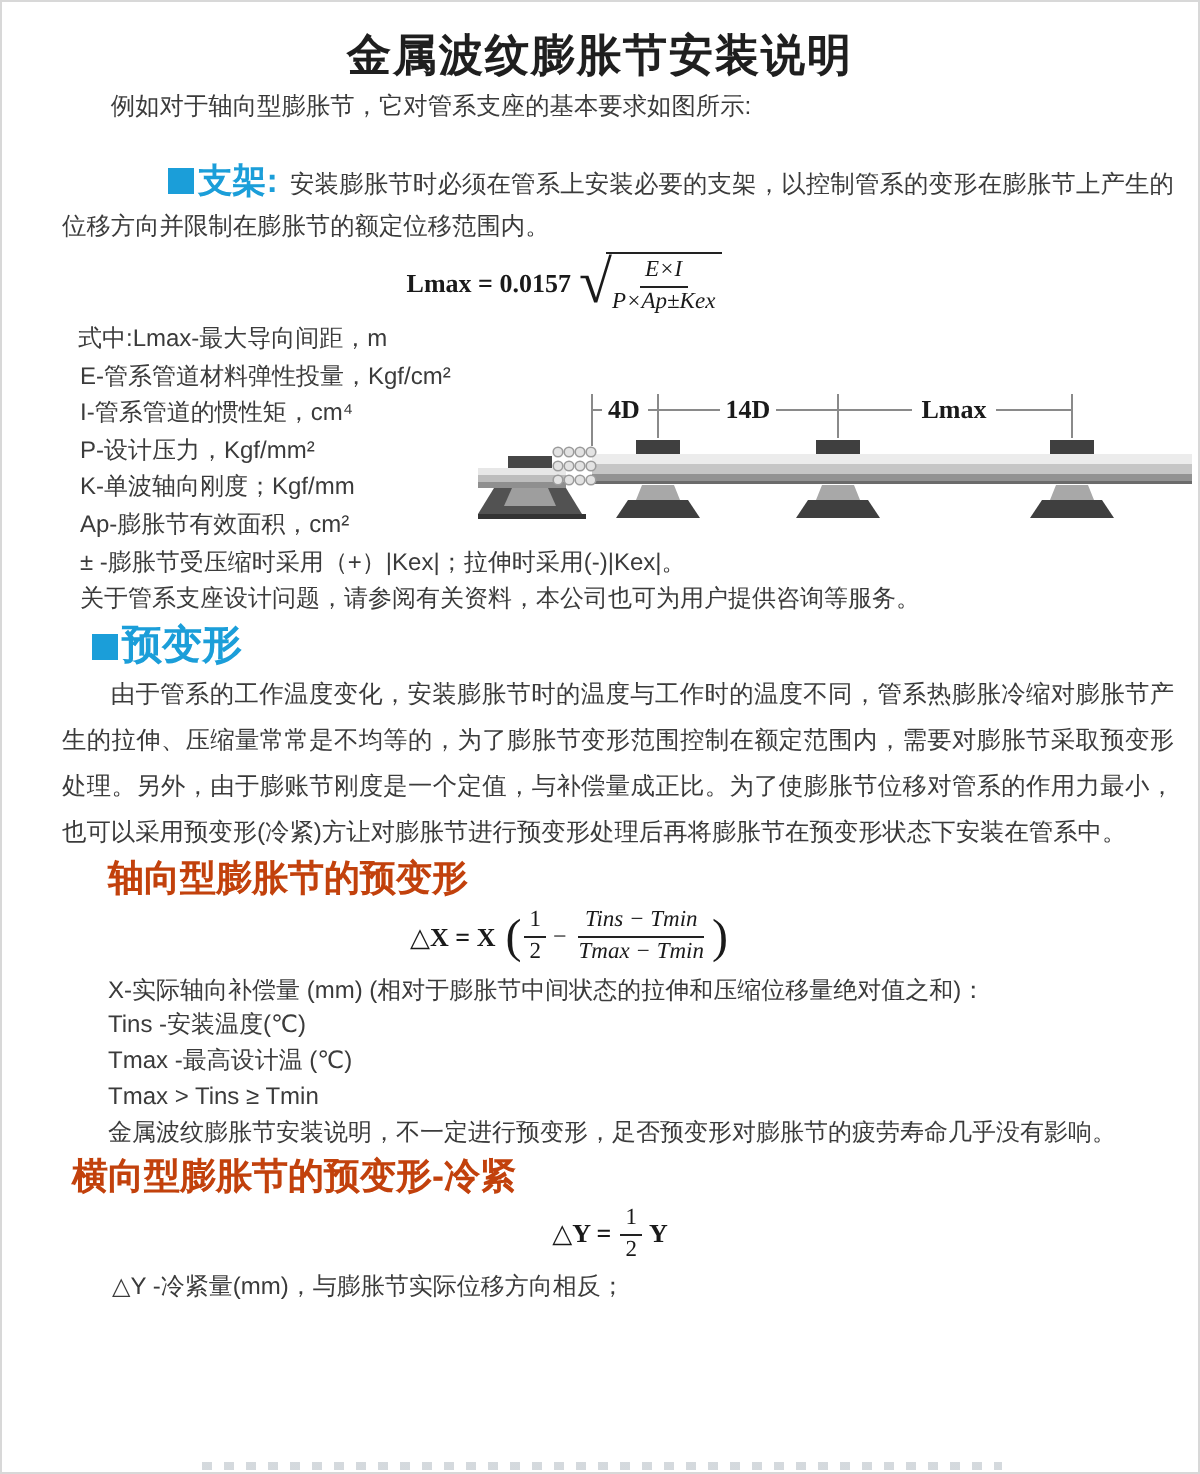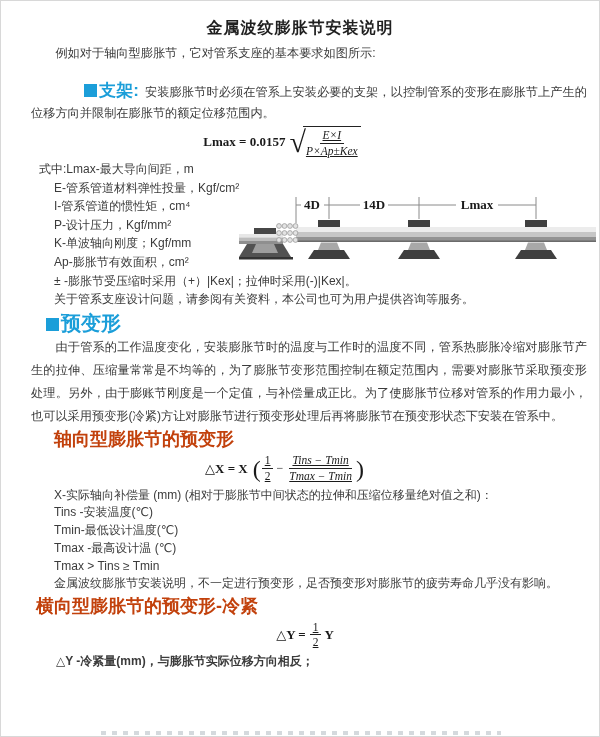--- a/index.html
+++ b/index.html
@@ -9,21 +9,21 @@
     box-sizing:border-box;
     border:1px solid #d8d8d8;
     background:#fff;
     overflow:hidden;
     font-family:"Liberation Sans","DejaVu Sans",sans-serif;
     color:#3b3b3b;
   }
   .title{
     padding-top:12px;
     text-align:center;
-    font-size:16px;
+    font-size:22px;
     font-weight:bold;
     color:#1f1f1f;
     line-height:30px;
     letter-spacing:1px;
   }
   .para{
     margin:0;
     padding:0 12px 0 30px;
     font-size:12.2px;
     line-height:21px;
@@ -73,38 +73,37 @@
   .f-lhs{font-weight:bold;font-size:13px;margin-right:4px;}
   .f-rhs{font-weight:bold;font-size:13px;margin-left:3px;}
   .f-minus{font-size:12px;margin:0 3px;}
   .sqrt-sym{font-size:30px;line-height:26px;font-weight:400;margin-right:-3px;}
   .frac{
     display:inline-flex;
     flex-direction:column;
     align-items:center;
     font-size:11.5px;
     line-height:1.3;
-    text-decoration:underline;
   }
   .frac .num{border-bottom:1px solid #222;padding:0 3px;}
   .frac .den{padding:0 3px;}
   .it{font-style:italic;}
   .under-root{border-top:1.3px solid #222;padding-top:1px;}
   .paren{font-size:24px;font-weight:400;line-height:24px;margin:0 1px;}
   
   .vars{position:relative;margin-top:3px;padding-left:30px;font-size:12px;}
-  .vars .vline{line-height:18.6px;margin-left:23px;white-space:nowrap;}
+  .vars .vline{line-height:18.6px;margin-left:9px;white-space:nowrap;}
   .vars .vline.first{margin-left:8px;}
   .diagram{position:absolute;top:32px;right:2px;}
   
   .sec2-para{margin-top:1px;line-height:23px;}
   .explain{line-height:19px;margin-top:2px;}
   .tlines{margin:0 0 0 53px;font-size:12px;}
   .tlines .tline{line-height:17.7px;white-space:nowrap;}
-  .note-line{margin:0 0 0 55px;font-size:12px;line-height:18px;font-weight:bold;}
+  .note-line{margin:0 0 0 55px;font-size:12px;line-height:18px;}
   .cutoff{
     position:absolute;
     top:730px;left:100px;
     width:400px;height:3.5px;
     background:repeating-linear-gradient(90deg,#aab4bc 0 5px,transparent 5px 11px);
     opacity:.5;
   }
 </style>
 </head>
 <body>
@@ -225,21 +224,20 @@
       <span class="num">Tins − Tmin</span>
       <span class="den">Tmax − Tmin</span>
     </span>
     <span class="paren">)</span>
   </div>
 
 
   <div class="tlines">
     <div class="tline">X-实际轴向补偿量 (mm) (相对于膨胀节中间状态的拉伸和压缩位移量绝对值之和)：</div>
     <div class="tline">Tins -安装温度(℃)</div>
-    <div class="tline">Tmin-最低设计温度(℃)</div>
     <div class="tline">Tmax -最高设计温 (℃)</div>
     <div class="tline">Tmax &gt; Tins ≥ Tmin</div>
     <div class="tline">金属波纹膨胀节安装说明，不一定进行预变形，足否预变形对膨胀节的疲劳寿命几乎没有影响。</div>
   </div>
 
   <div class="sub-head lateral">横向型膨胀节的预变形-冷紧</div>
 
   <div class="formula f3">
     <span class="f-lhs">△Y =</span>
     <span class="frac">

